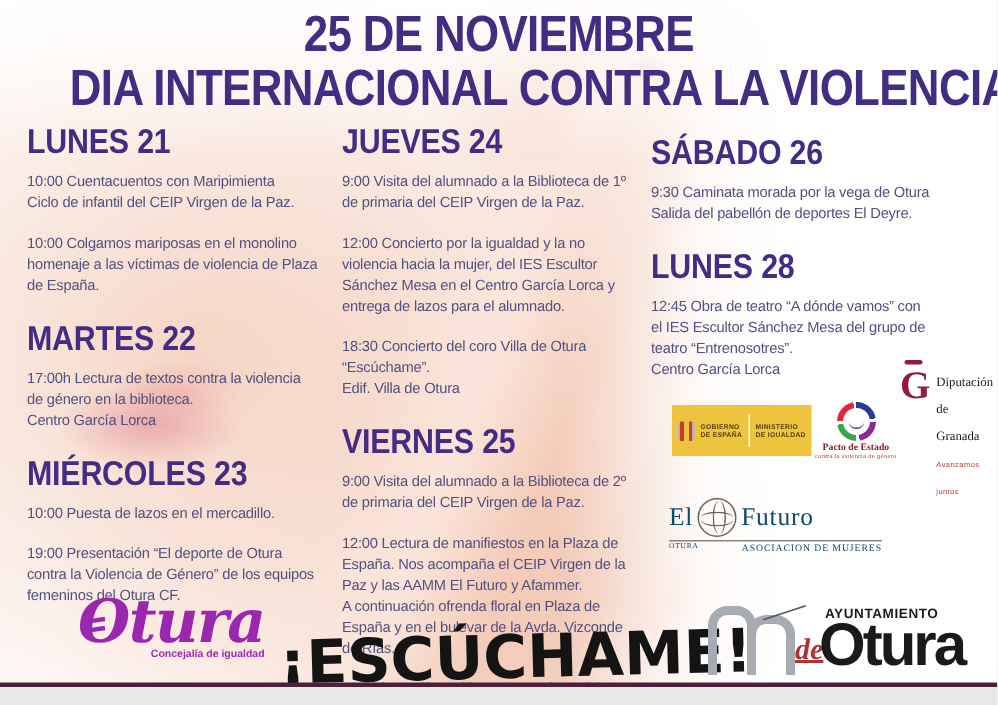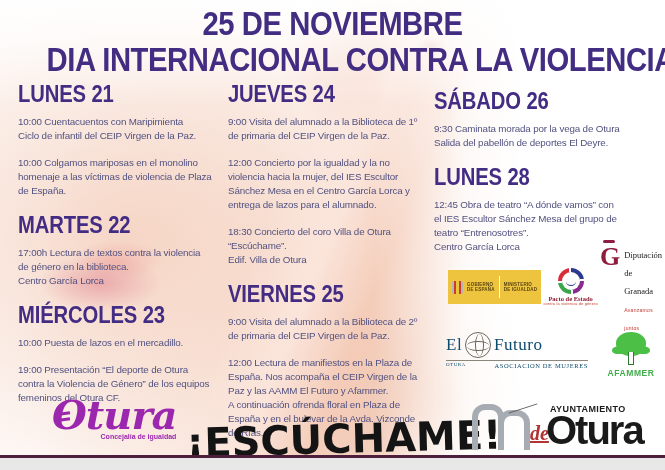--- a/index.html
+++ b/index.html
@@ -217,25 +217,20 @@
       <div class="main">
         <span class="el">El</span>
         <span class="globe"></span>
         <span class="fu">Futuro</span>
       </div>
       <div class="subrow">
         <span class="place">OTURA</span>
         <span class="assoc">ASOCIACION DE MUJERES</span>
       </div>
     </div>
-    <div class="afammer">
-      <span class="canopy"></span>
-      <span class="trunk"></span>
-      <span class="aname">AFAMMER</span>
-    </div>
   </div>
 
   <div class="concejalia">
     <div class="script">Otura</div>
     <span class="eq">
         <i></i>
         <i></i>
       </span>
     <div class="csub">Concejalía de igualdad</div>
   </div>

